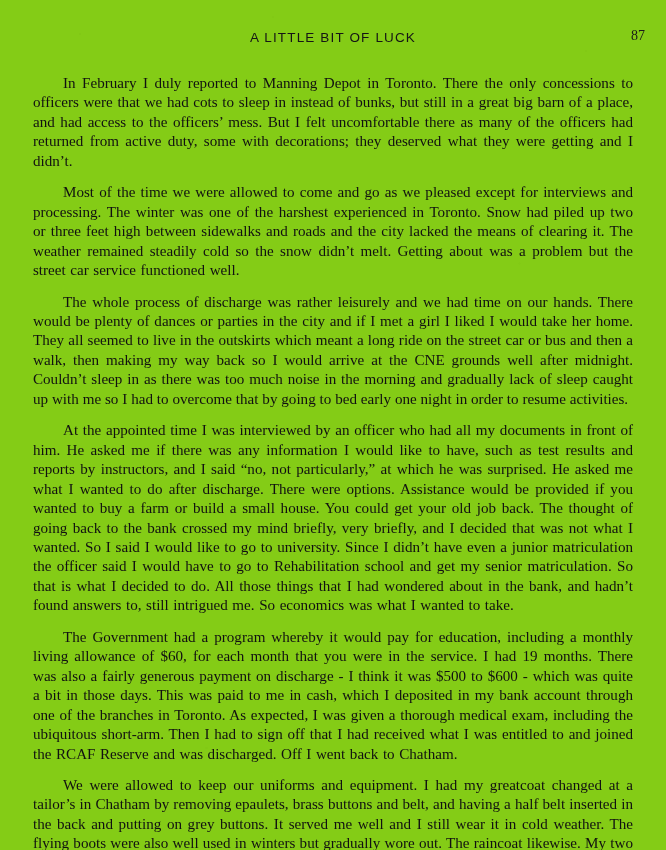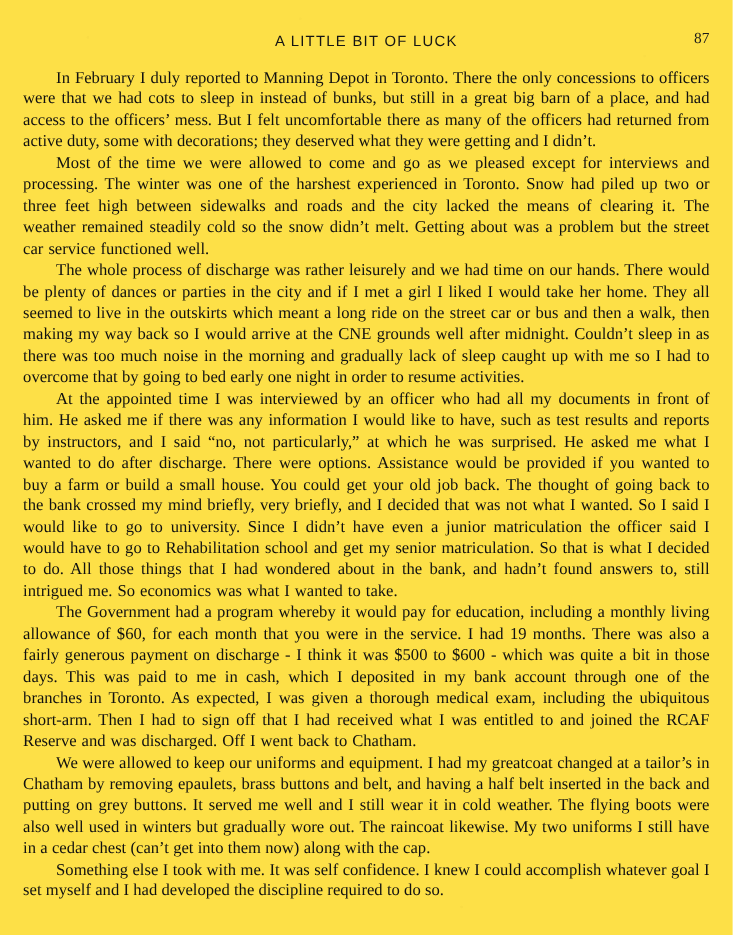--- a/index.html
+++ b/index.html
@@ -12,21 +12,21 @@
     background: #fefefe;
     font-family: "Liberation Serif", "DejaVu Serif", serif;
     color: #0d0d0d;
     overflow: hidden;
   }
   .page {
     position: relative;
     width: 666px;
     height: 850px;
     box-sizing: border-box;
-    background: #fde047;
+    background: #84cc16;
   }
   
   .page::before {
     content: "";
     position: absolute;
     inset: 0;
     pointer-events: none;
     background:
       radial-gradient(circle at 12% 4%, rgba(0,0,0,0.020) 0 1px, transparent 1.6px),
       radial-gradient(circle at 41% 2%, rgba(0,0,0,0.016) 0 1px, transparent 1.6px),
@@ -66,21 +66,21 @@
     line-height: 16px;
   }
 
   .body-text {
     position: absolute;
     left: 21px;
     top: 62px;
     width: 624px;
   }
   .body-text p {
-    margin: 0;
+    margin: 12px;
     text-indent: 30px;
     text-align: justify;
     font-size: 15.1px;
     line-height: 19.45px;
     color: #111111;
     hyphens: none;
     word-spacing: 0.1px;
   }
   
   .body-text p.loose {

